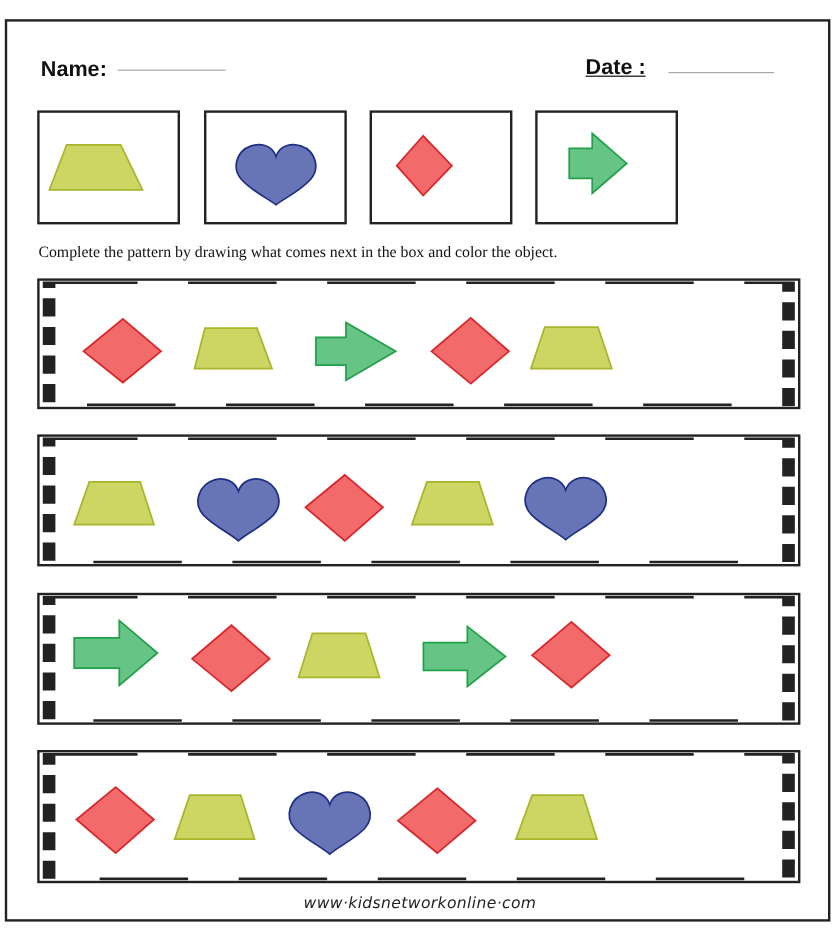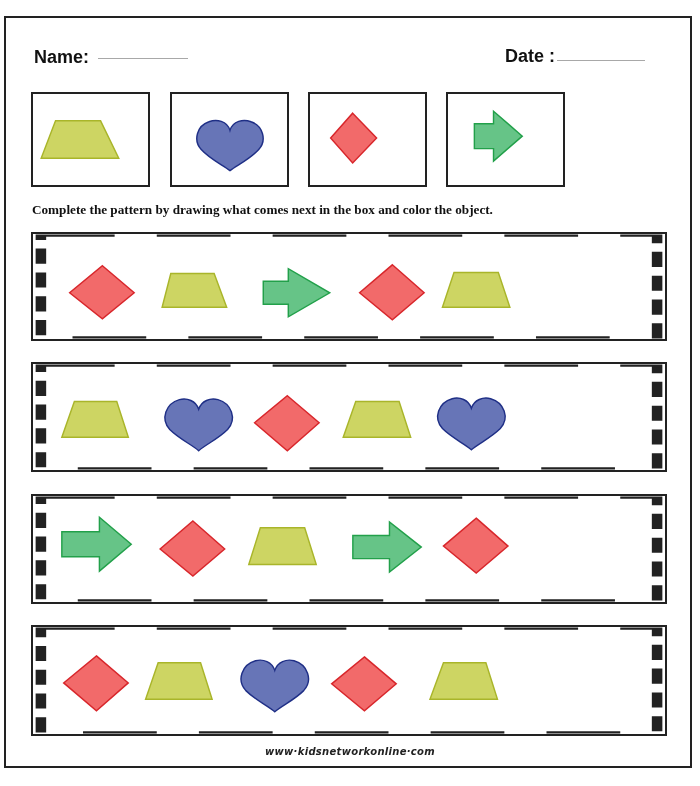--- a/index.html
+++ b/index.html
@@ -2,34 +2,34 @@
 <html><head>
 <meta charset="utf-8">
 <style>
   html, body { margin: 0; padding: 0; background: #ffffff; }
   body { width: 700px; height: 786px; position: relative; overflow: hidden; font-family: "Liberation Sans", sans-serif; }
   .sheet { position: absolute; left: 4px; top: 16px; width: 688px; height: 752px; border: 2px solid #222; box-sizing: border-box; background: #fff; }
   .label { position: absolute; font-family: "Liberation Sans", sans-serif; font-weight: bold; font-size: 18px; color: #111; }
   .line { position: absolute; height: 1px; background: #a8a8a8; }
   .keybox { position: absolute; top: 92px; width: 119px; height: 95px; border: 2px solid #222; box-sizing: border-box; background: #fff; }
   .keybox svg { position: absolute; left: 0; top: 0; width: 100%; height: 100%; }
-  .instr { position: absolute; left: 32px; top: 202px; font-family: "Liberation Serif", serif; font-weight: bold; font-size: 13.2px; color: #111; white-space: nowrap; }
+  .instr { position: absolute; left: 32px; top: 202px; font-family: "Liberation Serif", serif; font-weight: normal; font-size: 13.2px; color: #111; white-space: nowrap; }
   .row { position: absolute; left: 31px; width: 636px; border: 2px solid #222; box-sizing: border-box; background: #fff; }
   .row svg { position: absolute; left: 0; top: 0; width: 100%; height: 100%; }
   .answer { position: absolute; right: 8px; top: 6px; width: 120px; bottom: 6px; }
-  .footer { position: absolute; left: 0; width: 700px; top: 746px; text-align: center; font-family: "DejaVu Sans", sans-serif; font-style: italic; font-size: 10px; color: #222; letter-spacing: 0.3px; font-weight: bold; }
+  .footer { position: absolute; left: 0; width: 700px; top: 746px; text-align: center; font-family: "DejaVu Sans", sans-serif; font-style: italic; font-size: 13px; color: #222; letter-spacing: 0.3px; }
 </style>
 </head>
 <body>
 
 <div class="sheet"></div>
 
 <span class="label" style="left:34px; top:47px;">Name:</span>
 <div class="line" style="left:98px; top:58px; width:90px;"></div>
-<span class="label" style="left:505px; top:46px;">Date :</span>
+<span class="label" style="left:488px; top:46px;text-decoration:underline;">Date :</span>
 <div class="line" style="left:557px; top:60px; width:88px;"></div>
 
 <div class="keybox" style="left:31px;">
   <svg viewBox="0 0 119 95">
     <polygon points="23,28 70,28 89,67 8,67" fill="#cdd563" stroke="#a9b52a" stroke-width="1.5"></polygon>
   </svg>
 </div>
 <div class="keybox" style="left:170px;">
   <svg viewBox="0 0 119 95">
     <path d="M60,38 C57,28 46,26 38,29 C26,33 21,48 30,58 C39,68 52,74 60,80 C68,74 81,68 90,58 C99,48 94,33 82,29 C74,26 63,28 60,38 Z" fill="#6775b7" stroke="#1f2f86" stroke-width="1.5"></path>

